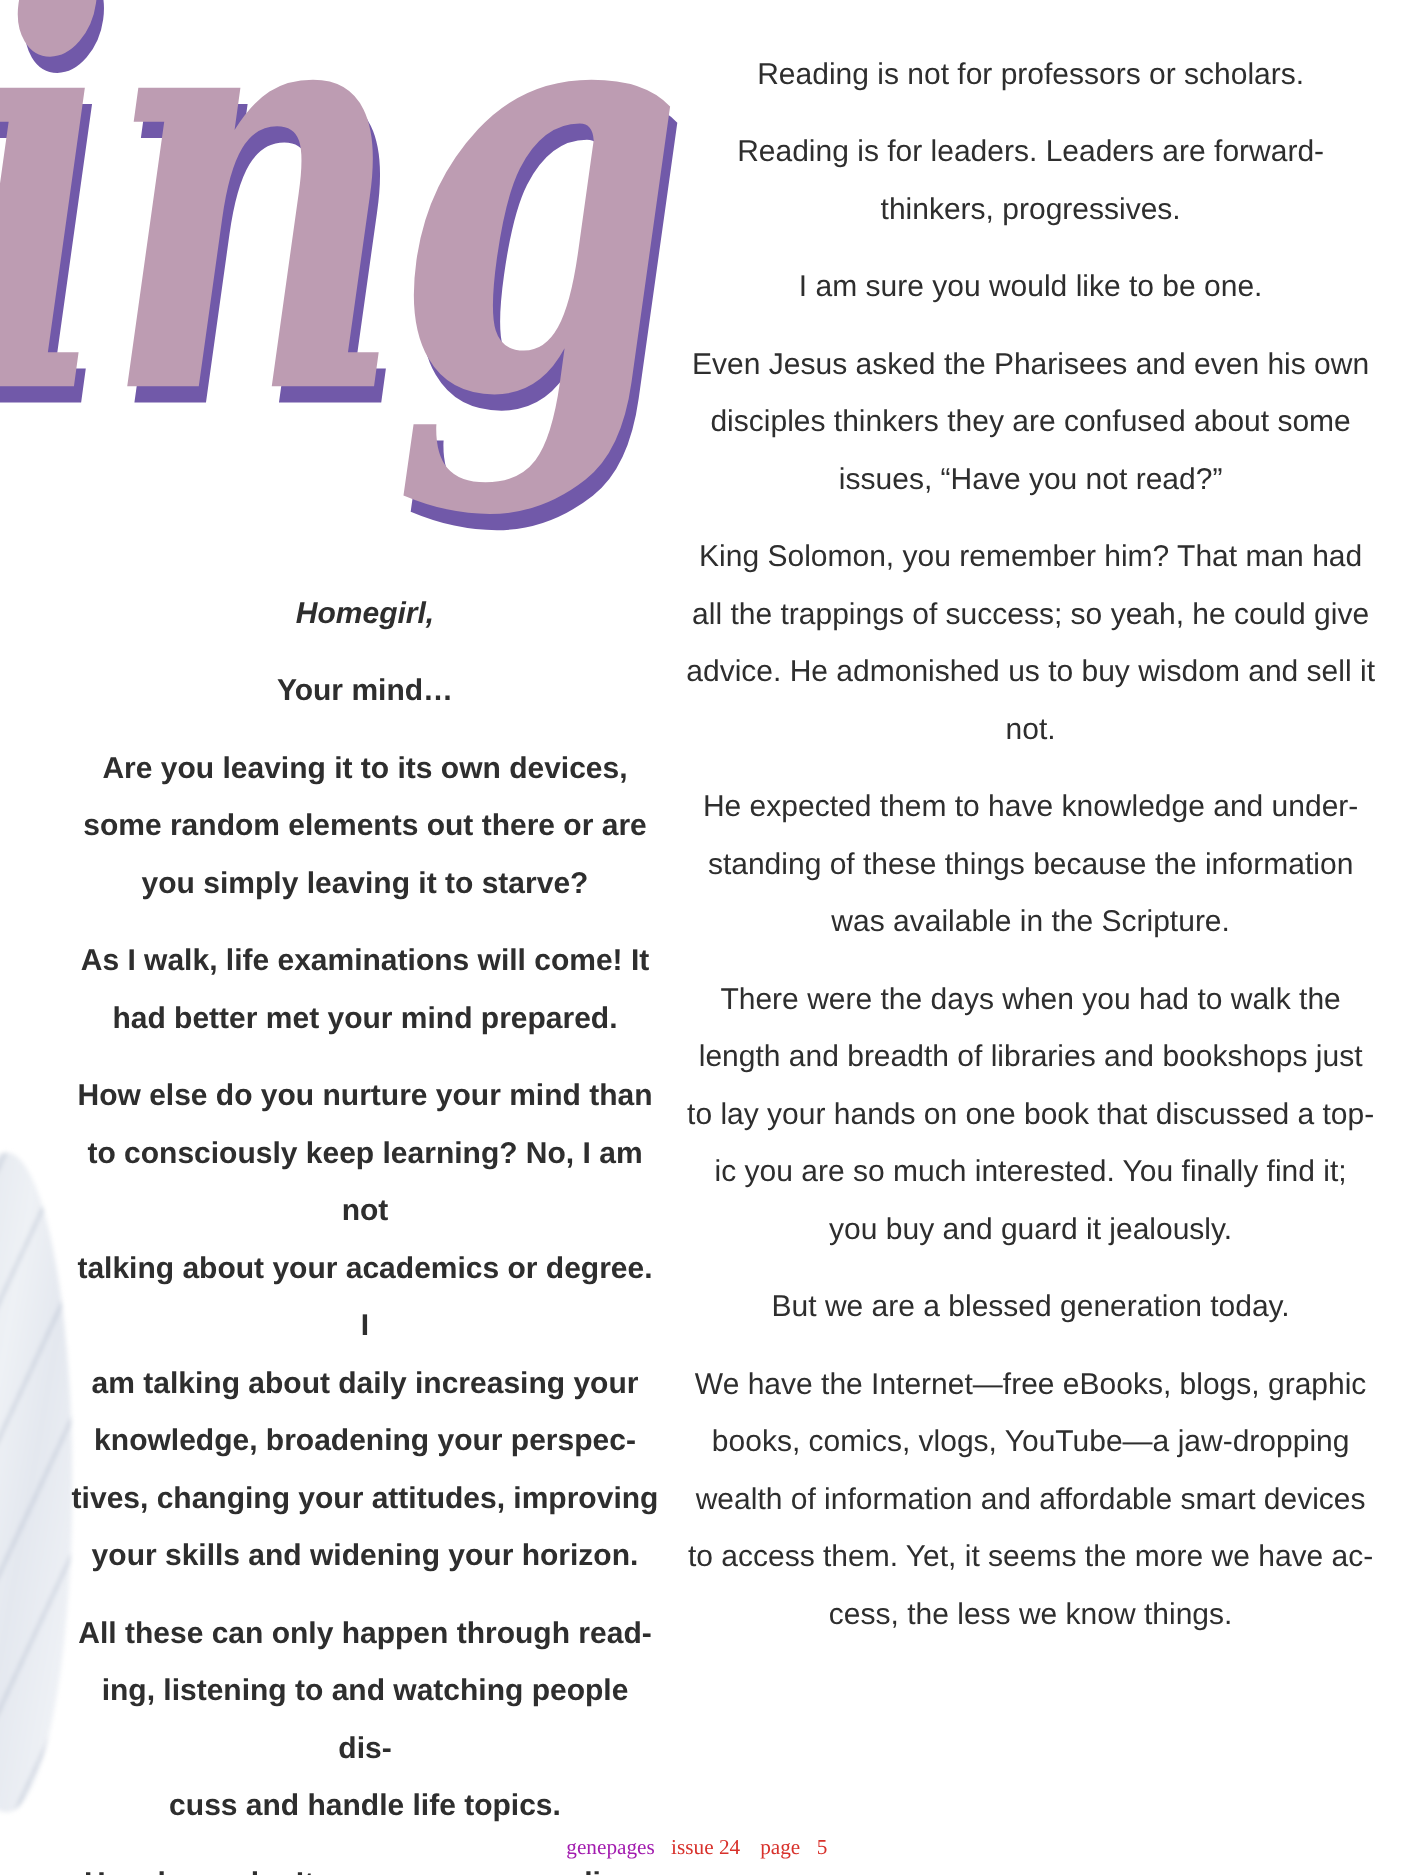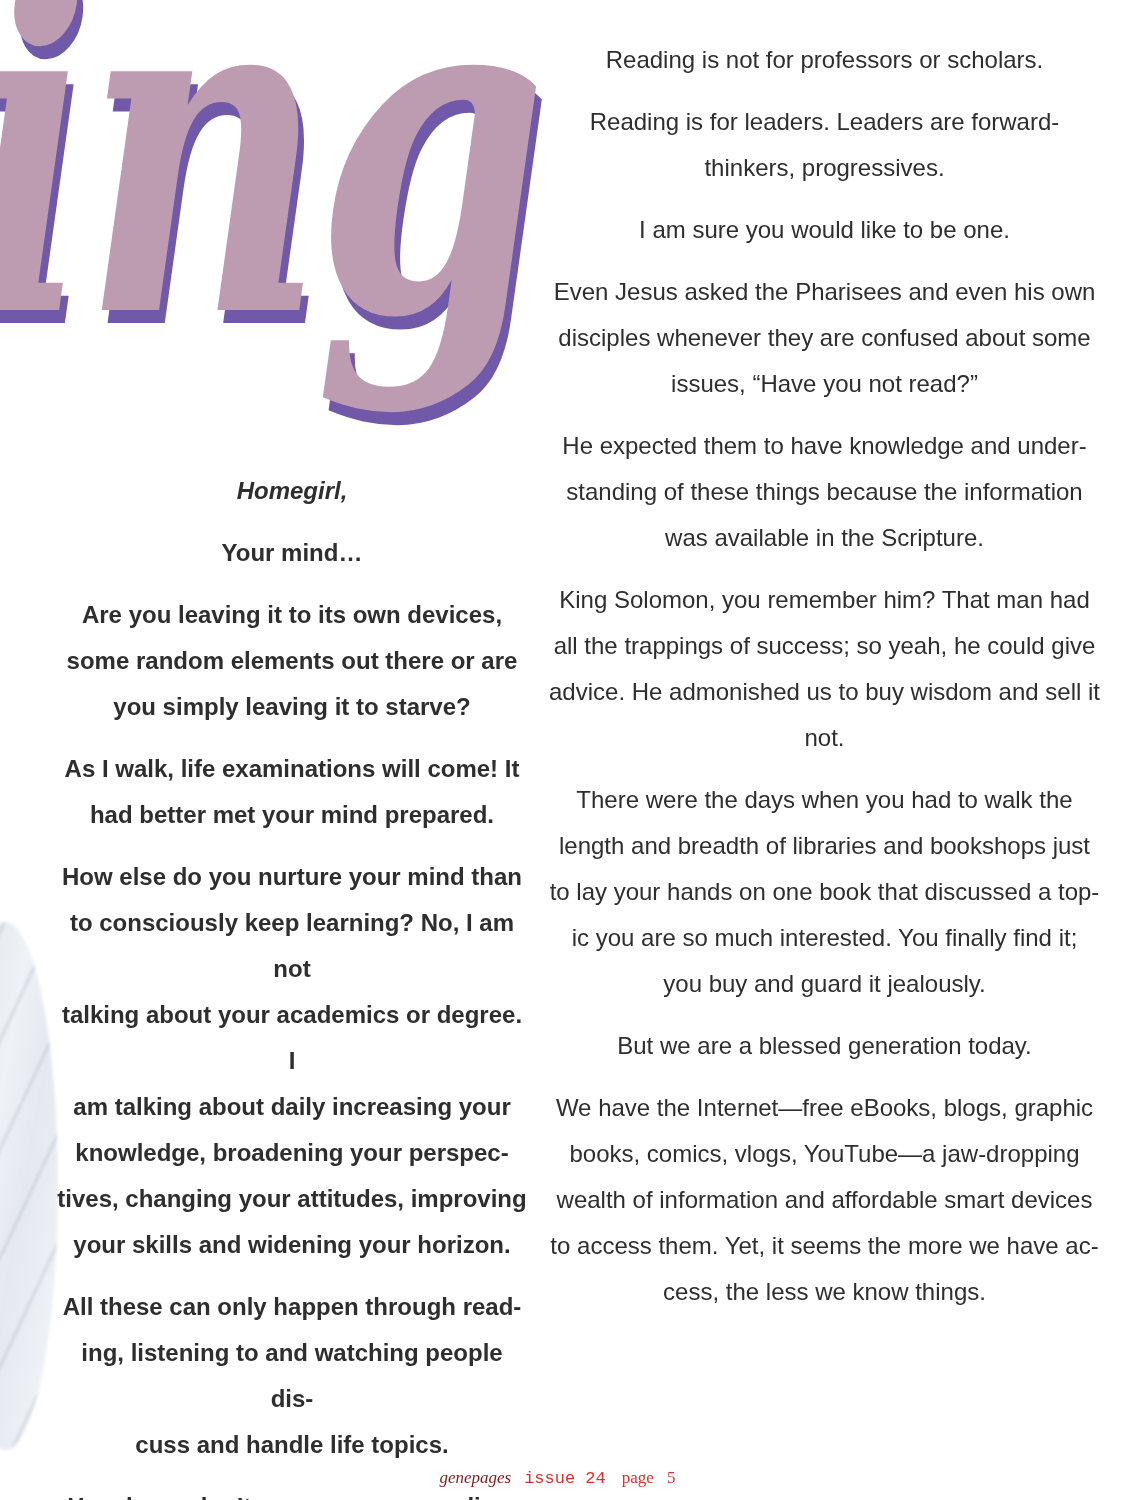--- a/index.html
+++ b/index.html
@@ -52,25 +52,24 @@
 
   .footer{
     position:absolute;
     left:0;right:0;top:1468px;
     text-align:center;
     font-family:"Liberation Serif",serif;
     font-size:17px;
     color:#d8312b;
   }
   .footer .brand{
-    font-style:italic;
-    color:#7f1d1d;
+    color:#a21caf;
     margin-right:13px;
   }
-  .footer .issue{margin-right:16px;font-family:Liberation Mono, monospace;}
+  .footer .issue{margin-right:16px;}
   .footer .pageno{word-spacing:9px;}
 </style>
 </head>
 <body>
 
 <div class="page">
 
   <div class="big-word">ing</div>
 
   <div class="photo-fragment"></div>
@@ -95,29 +94,29 @@
 cuss and handle life topics.</p>
     <p>Ha, please don’t say you come reading.</p>
   </div>
 
   <div class="col col-right">
     <p>Reading is not for professors or scholars.</p>
     <p>Reading is for leaders. Leaders are forward-
 thinkers, progressives.</p>
     <p>I am sure you would like to be one.</p>
     <p>Even Jesus asked the Pharisees and even his own
-disciples whenever they are confused about some
+disciples thinkers they are confused about some
 issues, “Have you not read?”</p>
-    <p>He expected them to have knowledge and under-
-standing of these things because the information
-was available in the Scripture.</p>
     <p>King Solomon, you remember him? That man had
 all the trappings of success; so yeah, he could give
 advice. He admonished us to buy wisdom and sell it
 not.</p>
+    <p>He expected them to have knowledge and under-
+standing of these things because the information
+was available in the Scripture.</p>
     <p>There were the days when you had to walk the
 length and breadth of libraries and bookshops just
 to lay your hands on one book that discussed a top-
 ic you are so much interested. You finally find it;
 you buy and guard it jealously.</p>
     <p>But we are a blessed generation today.</p>
     <p>We have the Internet—free eBooks, blogs, graphic
 books, comics, vlogs, YouTube—a jaw-dropping
 wealth of information and affordable smart devices
 to access them. Yet, it seems the more we have ac-

